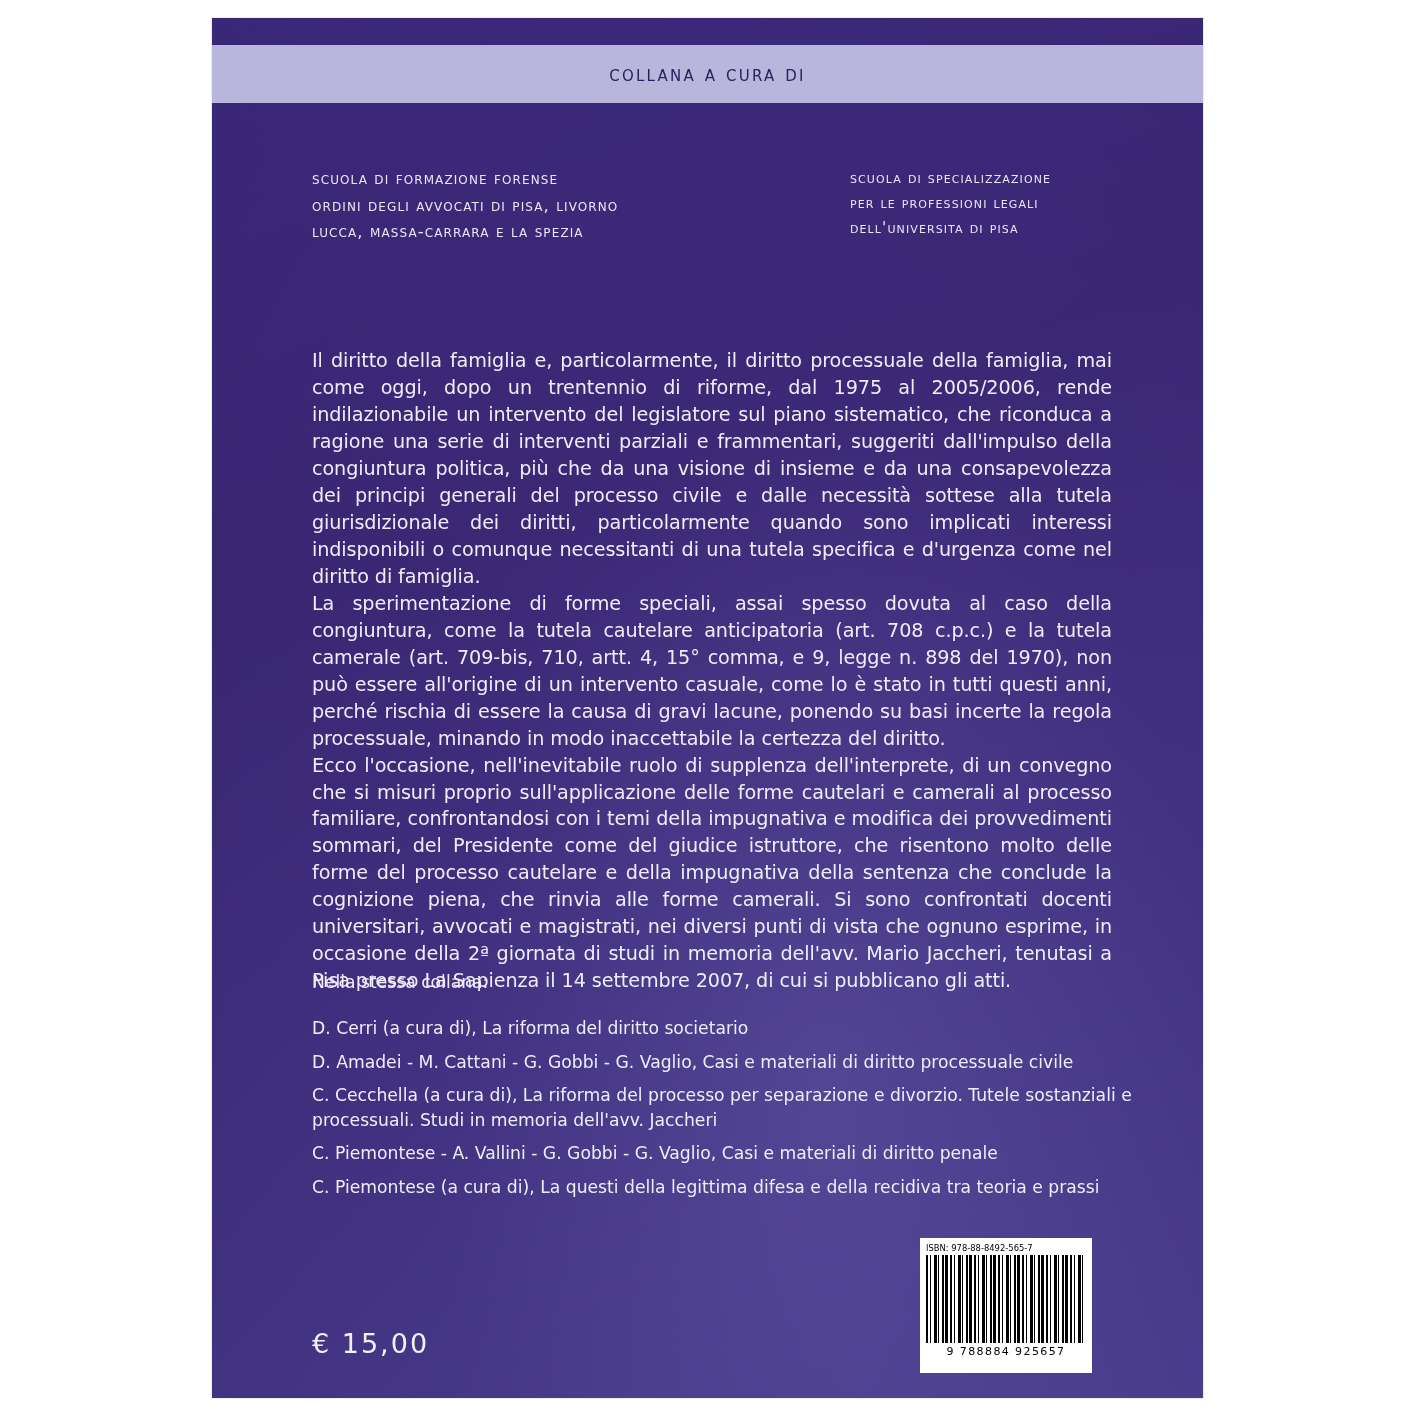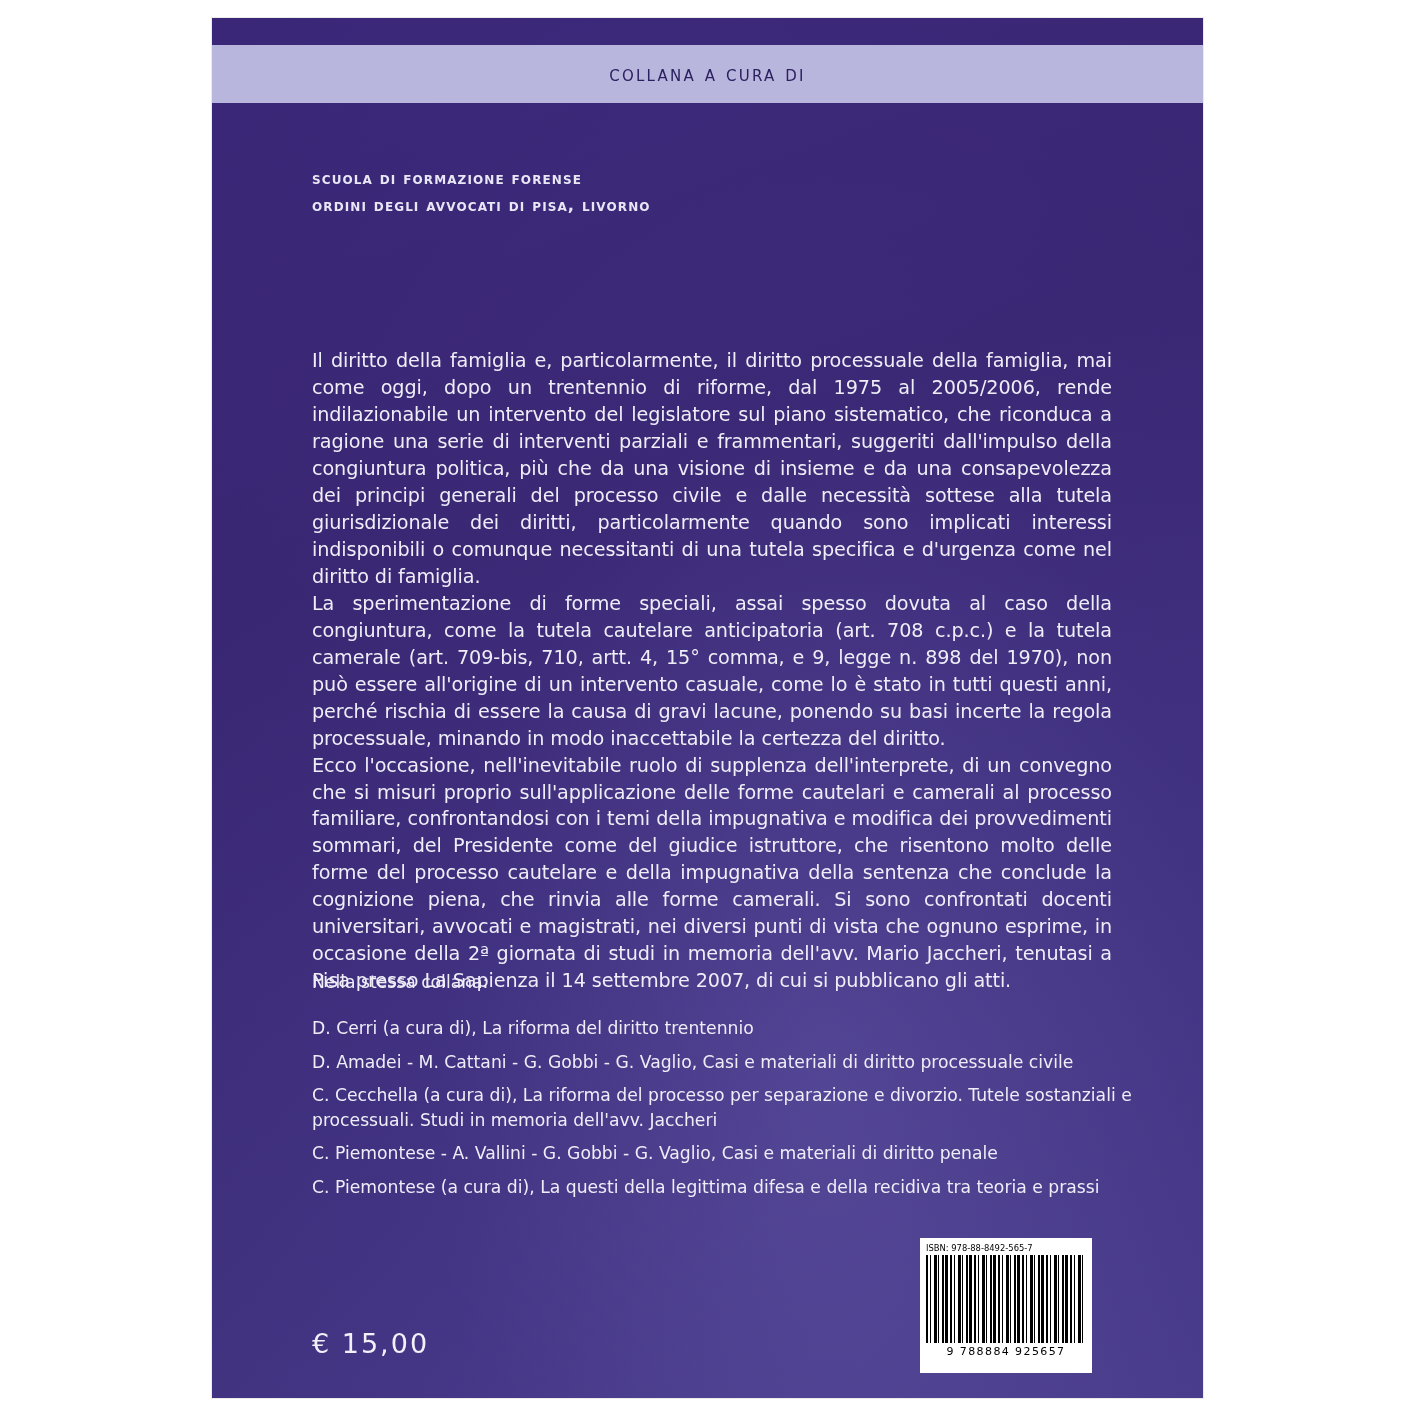--- a/index.html
+++ b/index.html
@@ -69,21 +69,20 @@
     box-sizing: border-box;
   }
   .org-block {
     color: #e9e7f6;
     font-family: "DejaVu Sans", sans-serif;
     font-size: 16.5px;
     line-height: 1.62;
     letter-spacing: 1.1px;
     font-variant: small-caps;
     text-transform: lowercase;
-    font-weight: bold;
   }
   .org-left { width: 430px; }
   .org-right { width: 290px; font-size: 15.5px; }
   .org-block div { white-space: nowrap; }
   .body-text {
     position: absolute;
     left: 100px;
     top: 330px;
     width: 800px;
     z-index: 3;
@@ -173,32 +172,38 @@
   <div class="cover">
 
     <div class="band">
       <div class="band-text">Collana a cura di</div>
     </div>
 
     <div class="orgs">
       <div class="org-block org-left">
         <div>Scuola di formazione forense</div>
         <div>Ordini degli avvocati di Pisa, Livorno</div>
+        <div>Lucca, Massa-Carrara e La Spezia</div>
+      </div>
+      <div class="org-block org-right">
+        <div>Scuola di specializzazione</div>
+        <div>per le professioni legali</div>
+        <div>dell'Universita di Pisa</div>
       </div>
     </div>
 
     <div class="body-text">
       <p>Il diritto della famiglia e, particolarmente, il diritto processuale della famiglia, mai come oggi, dopo un trentennio di riforme, dal 1975 al 2005/2006, rende indilazionabile un intervento del legislatore sul piano sistematico, che riconduca a ragione una serie di interventi parziali e frammentari, suggeriti dall'impulso della congiuntura politica, più che da una visione di insieme e da una consapevolezza dei principi generali del processo civile e dalle necessità sottese alla tutela giurisdizionale dei diritti, particolarmente quando sono implicati interessi indisponibili o comunque necessitanti di una tutela specifica e d'urgenza come nel diritto di famiglia.</p>
       <p>La sperimentazione di forme speciali, assai spesso dovuta al caso della congiuntura, come la tutela cautelare anticipatoria (art. 708 c.p.c.) e la tutela camerale (art. 709-bis, 710, artt. 4, 15° comma, e 9, legge n. 898 del 1970), non può essere all'origine di un intervento casuale, come lo è stato in tutti questi anni, perché rischia di essere la causa di gravi lacune, ponendo su basi incerte la regola processuale, minando in modo inaccettabile la certezza del diritto.</p>
       <p>Ecco l'occasione, nell'inevitabile ruolo di supplenza dell'interprete, di un convegno che si misuri proprio sull'applicazione delle forme cautelari e camerali al processo familiare, confrontandosi con i temi della impugnativa e modifica dei provvedimenti sommari, del Presidente come del giudice istruttore, che risentono molto delle forme del processo cautelare e della impugnativa della sentenza che conclude la cognizione piena, che rinvia alle forme camerali. Si sono confrontati docenti universitari, avvocati e magistrati, nei diversi punti di vista che ognuno esprime, in occasione della 2ª giornata di studi in memoria dell'avv. Mario Jaccheri, tenutasi a Pisa presso La Sapienza il 14 settembre 2007, di cui si pubblicano gli atti.</p>
     </div>
 
     <div class="series">
       <div class="series-title">Nella stessa collana:</div>
-      <div class="series-item">D. Cerri (a cura di), La riforma del diritto trentennio</div>
+      <div class="series-item">D. Cerri (a cura di), La riforma del diritto societario</div>
       <div class="series-item">D. Amadei - M. Cattani - G. Gobbi - G. Vaglio, Casi e materiali di diritto processuale civile</div>
       <div class="series-item">C. Cecchella (a cura di), La riforma del processo per separazione e divorzio. Tutele sostanziali e processuali. Studi in memoria dell'avv. Jaccheri</div>
       <div class="series-item">C. Piemontese - A. Vallini - G. Gobbi - G. Vaglio, Casi e materiali di diritto penale</div>
       <div class="series-item">C. Piemontese (a cura di), La questi della legittima difesa e della recidiva tra teoria e prassi</div>
     </div>
 
     <div class="price">€ 15,00</div>
 
     <div class="barcode-box">
       <div class="barcode-isbn">ISBN: 978-88-8492-565-7</div>

